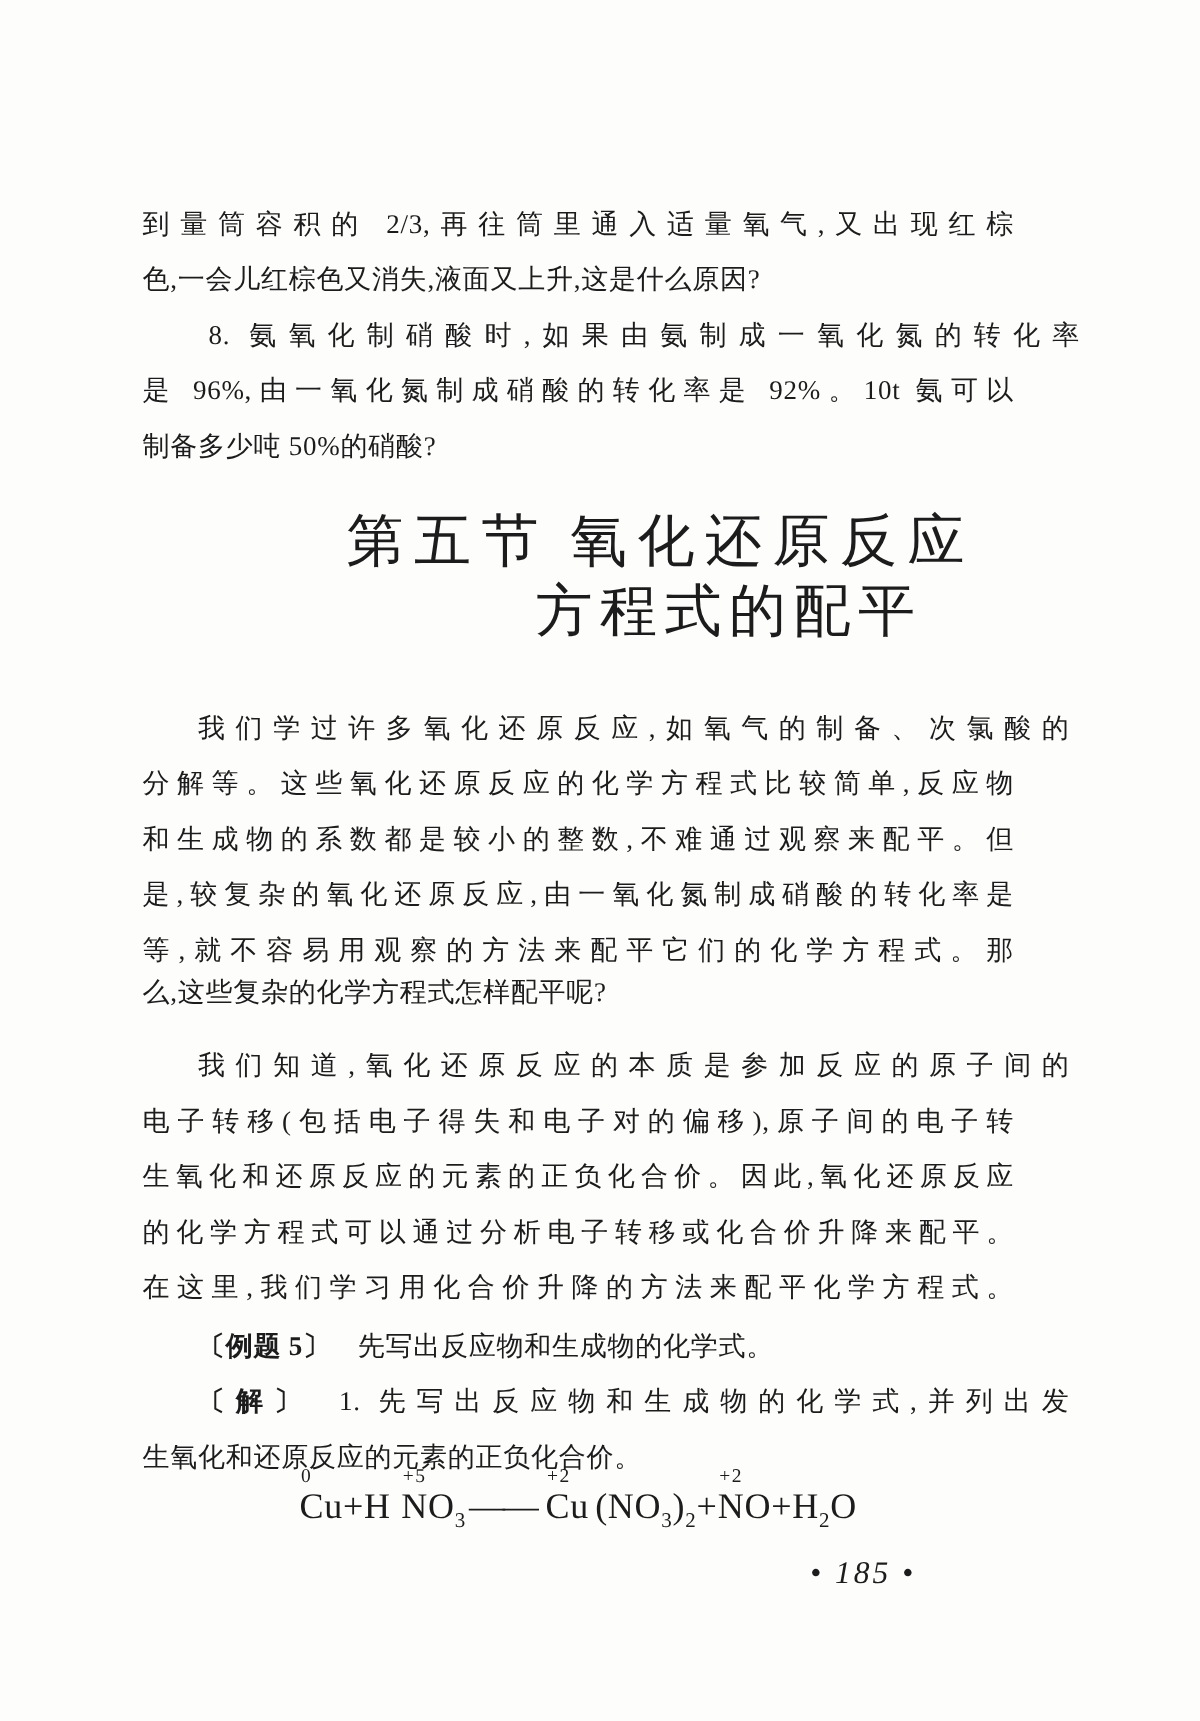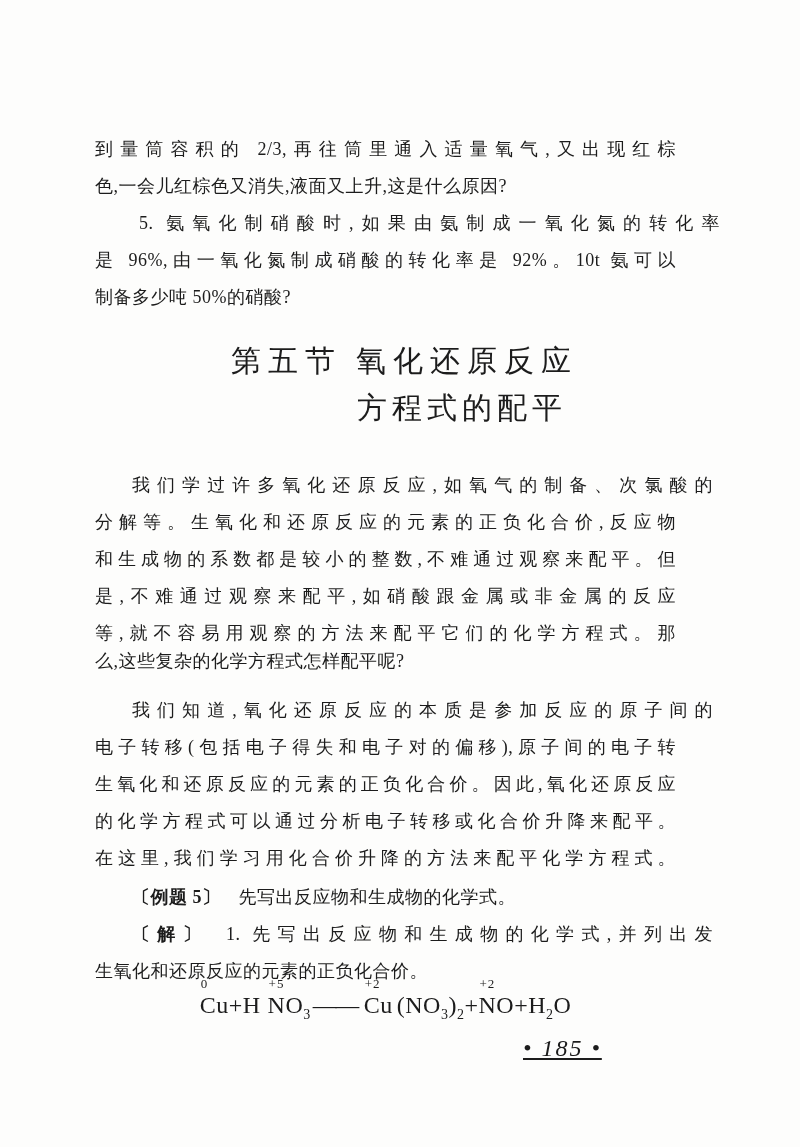--- a/index.html
+++ b/index.html
@@ -16,21 +16,21 @@
     white-space:nowrap;
     letter-spacing:0.5px;
   }
   .j{ text-align:justify; text-align-last:justify; white-space:normal; }
   .ind{ padding-left:37px; }
   .ind2{ padding-left:44px; }
   .kai{ font-weight:500; }
   .bold{ font-weight:bold; }
   .title-line{
     position:absolute;
-    font-size:30px;line-height:38px;
+    font-size:38px;line-height:38px;
     letter-spacing:7px;
     font-weight:500;
     white-space:nowrap;
   }
   .title-gap{ margin-left:14px; }
   .eq-wrap{
     position:absolute;left:95px;top:990px;width:581px;
     text-align:center;
   }
   .eq{
@@ -42,47 +42,46 @@
   .tok .ox{
     position:absolute;top:-13px;left:1px;
     font-size:13px;line-height:13px;letter-spacing:1px;
     white-space:nowrap;
   }
   .tok sub{ font-size:14px; line-height:0; }
   .tok-bar{ letter-spacing:-1.5px; padding:0 2px; }
   .gap-l{ margin-left:7px; }
   .gap-s{ margin-left:4px; }
   .page-num{
-    position:absolute;left:523px;top:1034px;
-    font-size:24px;line-height:28px;
+    position:absolute;left:540px;top:1034px;
+    font-size:21px;line-height:28px;
     font-style:italic;letter-spacing:2px;
     white-space:nowrap;
-    text-decoration:underline;
   }
   .lbl-gap{ margin-left:18px; }
 </style>
 </head>
 <body>
 
 <div class="ln j kai" style="top:134px">到量筒容积的 2/3,再往筒里通入适量氧气,又出现红棕</div>
 <div class="ln kai" style="top:171px">色,一会儿红棕色又消失,液面又上升,这是什么原因?</div>
 
-<div class="ln j ind2 kai" style="top:208px">5. 氨氧化制硝酸时,如果由氨制成一氧化氮的转化率</div>
+<div class="ln j ind2 kai" style="top:208px">8. 氨氧化制硝酸时,如果由氨制成一氧化氮的转化率</div>
 <div class="ln j kai" style="top:245px">是 96%,由一氧化氮制成硝酸的转化率是 92%。10t 氨可以</div>
 <div class="ln kai" style="top:282px">制备多少吨 50%的硝酸?</div>
 
 <div class="title-line" style="top:342px;left:231px">
   <span>第五节</span><span class="title-gap">氧化还原反应</span>
 </div>
 <div class="title-line" style="top:389px;left:357px;letter-spacing:5px">方程式的配平</div>
 
 <div class="ln j ind" style="top:470px">我们学过许多氧化还原反应,如氧气的制备、次氯酸的</div>
-<div class="ln j" style="top:507px">分解等。生氧化和还原反应的元素的正负化合价,反应物</div>
+<div class="ln j" style="top:507px">分解等。这些氧化还原反应的化学方程式比较简单,反应物</div>
 <div class="ln j" style="top:544px">和生成物的系数都是较小的整数,不难通过观察来配平。但</div>
-<div class="ln j" style="top:581px">是,不难通过观察来配平,如硝酸跟金属或非金属的反应</div>
+<div class="ln j" style="top:581px">是,较复杂的氧化还原反应,由一氧化氮制成硝酸的转化率是</div>
 <div class="ln j" style="top:618px">等,就不容易用观察的方法来配平它们的化学方程式。那</div>
 <div class="ln" style="top:646px">么,这些复杂的化学方程式怎样配平呢?</div>
 
 <div class="ln j ind" style="top:695px">我们知道,氧化还原反应的本质是参加反应的原子间的</div>
 <div class="ln j" style="top:732px">电子转移(包括电子得失和电子对的偏移),原子间的电子转</div>
 <div class="ln j" style="top:769px">生氧化和还原反应的元素的正负化合价。因此,氧化还原反应</div>
 <div class="ln j" style="top:806px">的化学方程式可以通过分析电子转移或化合价升降来配平。</div>
 <div class="ln j" style="top:843px">在这里,我们学习用化合价升降的方法来配平化学方程式。</div>
 
 <div class="ln ind" style="top:882px">

